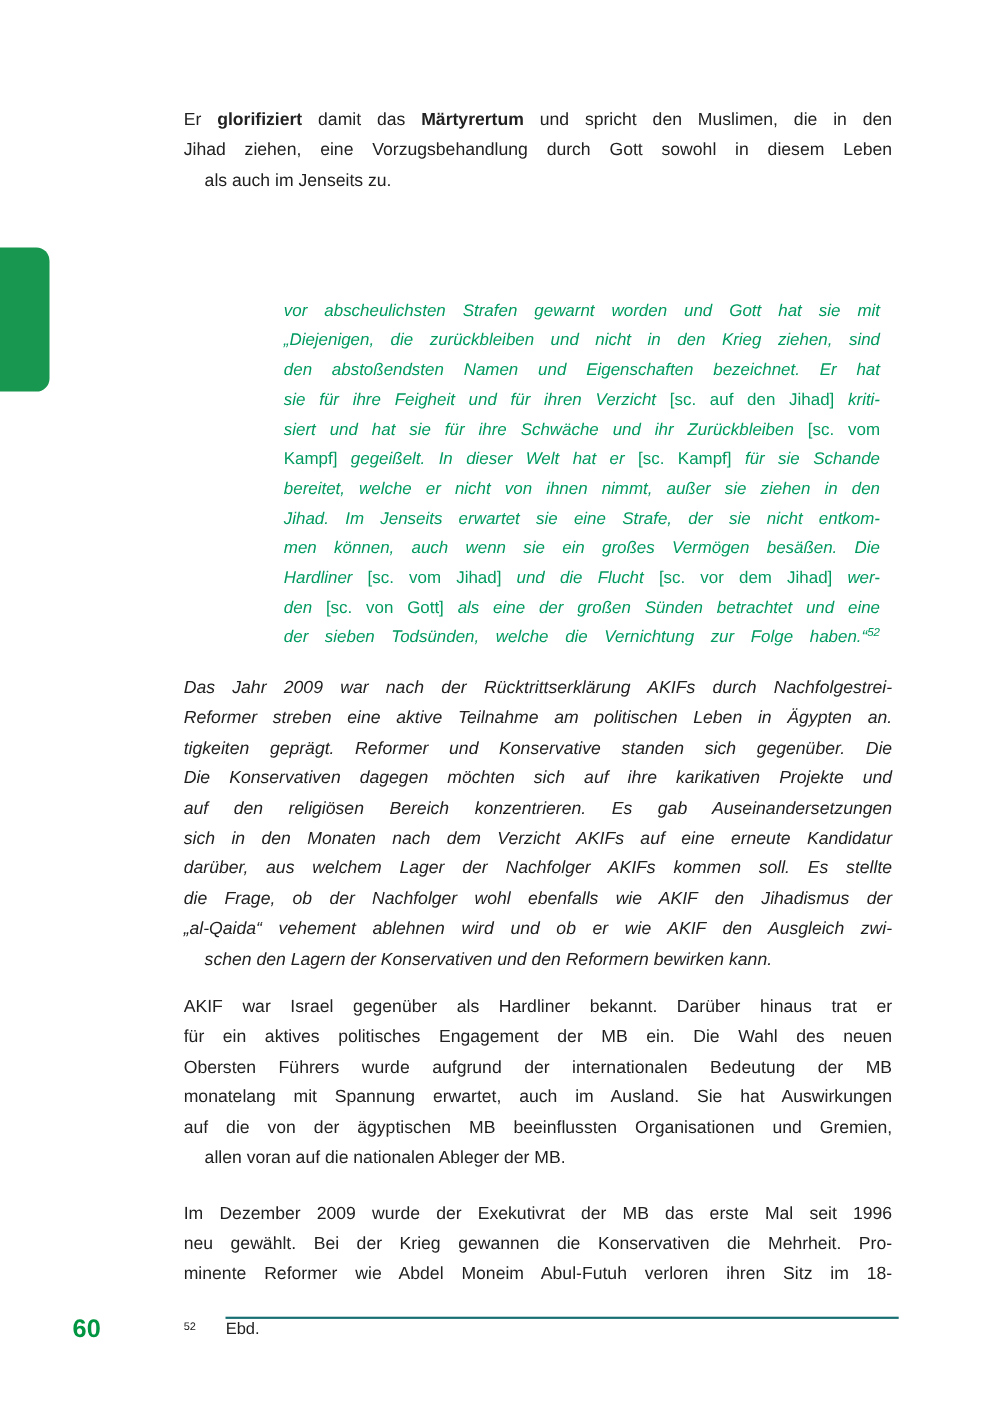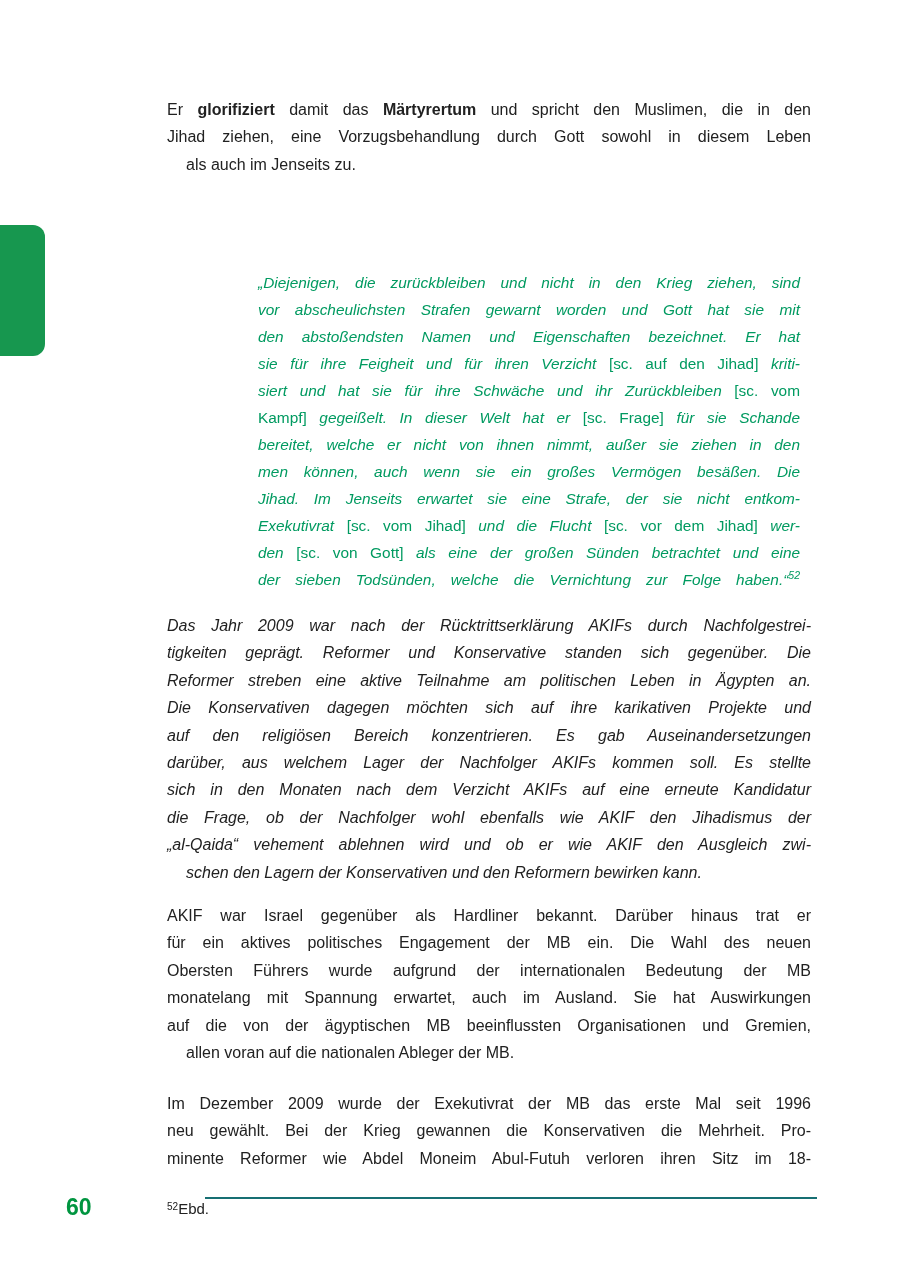--- a/index.html
+++ b/index.html
@@ -59,21 +59,21 @@
     position: absolute;
     left: 167px; top: 1200px;
     font-size: 15px;
     color: var(--body-text, #212121);
   }
   .fn-marker {
     font-size: 10px;
     vertical-align: top;
     position: relative; top: 1px;
   }
-  .fn-text { }
+  .fn-text { margin-left: 27px; }
   .page-number {
     position: absolute;
     left: 66px; top: 1194px;
     font-size: 23px;
     font-weight: 700;
     line-height: 1.2;
     color: var(--page-number-green, #009540);
   }
 </style>
 </head>
@@ -85,42 +85,42 @@
 
   <main class="content">
     <div class="para body-para" id="p1">
         <div class="tline"><span>Er </span><span class="seg-b">glorifiziert</span><span> damit das </span><span class="seg-b">Märtyrertum</span><span> und spricht den Muslimen, die in den</span></div>
         <div class="tline"><span>Jihad ziehen, eine Vorzugsbehandlung durch Gott sowohl in diesem Leben</span></div>
         <div class="tline last-left"><span>als auch im Jenseits zu.</span></div>
       </div>
 
 
     <blockquote class="para quote-para" id="quote">
+        <div class="tline"><span>vor abscheulichsten Strafen gewarnt worden und Gott hat sie mit</span></div>
         <div class="tline"><span>„Diejenigen, die zurückbleiben und nicht in den Krieg ziehen, sind</span></div>
-        <div class="tline"><span>vor abscheulichsten Strafen gewarnt worden und Gott hat sie mit</span></div>
         <div class="tline"><span>den abstoßendsten Namen und Eigenschaften bezeichnet. Er hat</span></div>
         <div class="tline"><span>sie für ihre Feigheit und für ihren Verzicht </span><span class="seg-r">[sc. auf den Jihad] </span><span>kriti-</span></div>
         <div class="tline"><span>siert und hat sie für ihre Schwäche und ihr Zurückbleiben </span><span class="seg-r">[sc. vom</span></div>
-        <div class="tline"><span class="seg-r">Kampf] </span><span>gegeißelt. In dieser Welt hat er </span><span class="seg-r">[sc. Frage] </span><span>für sie Schande</span></div>
+        <div class="tline"><span class="seg-r">Kampf] </span><span>gegeißelt. In dieser Welt hat er </span><span class="seg-r">[sc. Kampf] </span><span>für sie Schande</span></div>
         <div class="tline"><span>bereitet, welche er nicht von ihnen nimmt, außer sie ziehen in den</span></div>
+        <div class="tline"><span>Jihad. Im Jenseits erwartet sie eine Strafe, der sie nicht entkom-</span></div>
         <div class="tline"><span>men können, auch wenn sie ein großes Vermögen besäßen. Die</span></div>
-        <div class="tline"><span>Jihad. Im Jenseits erwartet sie eine Strafe, der sie nicht entkom-</span></div>
-        <div class="tline"><span>Exekutivrat </span><span class="seg-r">[sc. vom Jihad] </span><span>und die Flucht </span><span class="seg-r">[sc. vor dem Jihad] </span><span>wer-</span></div>
+        <div class="tline"><span>Hardliner </span><span class="seg-r">[sc. vom Jihad] </span><span>und die Flucht </span><span class="seg-r">[sc. vor dem Jihad] </span><span>wer-</span></div>
         <div class="tline"><span>den </span><span class="seg-r">[sc. von Gott] </span><span>als eine der großen Sünden betrachtet und eine</span></div>
         <div class="tline"><span>der sieben Todsünden, welche die Vernichtung zur Folge haben.“</span><span class="seg-sup">52</span></div>
       </blockquote>
 
     <div class="para body-para" id="p3">
         <div class="tline"><span>Das Jahr 2009 war nach der Rücktrittserklärung AKIFs durch Nachfolgestrei-</span></div>
+        <div class="tline"><span>Reformer streben eine aktive Teilnahme am politischen Leben in Ägypten an.</span></div>
         <div class="tline"><span>tigkeiten geprägt. Reformer und Konservative standen sich gegenüber. Die</span></div>
-        <div class="tline"><span>Reformer streben eine aktive Teilnahme am politischen Leben in Ägypten an.</span></div>
         <div class="tline"><span>Die Konservativen dagegen möchten sich auf ihre karikativen Projekte und</span></div>
         <div class="tline"><span>auf den religiösen Bereich konzentrieren. Es gab Auseinandersetzungen</span></div>
+        <div class="tline"><span>sich in den Monaten nach dem Verzicht AKIFs auf eine erneute Kandidatur</span></div>
         <div class="tline"><span>darüber, aus welchem Lager der Nachfolger AKIFs kommen soll. Es stellte</span></div>
-        <div class="tline"><span>sich in den Monaten nach dem Verzicht AKIFs auf eine erneute Kandidatur</span></div>
         <div class="tline"><span>die Frage, ob der Nachfolger wohl ebenfalls wie AKIF den Jihadismus der</span></div>
         <div class="tline"><span>„al-Qaida“ vehement ablehnen wird und ob er wie AKIF den Ausgleich zwi-</span></div>
         <div class="tline last-left"><span>schen den Lagern der Konservativen und den Reformern bewirken kann.</span></div>
       </div>
 
     <div class="para body-para" id="p4">
         <div class="tline"><span>AKIF war Israel gegenüber als Hardliner bekannt. Darüber hinaus trat er</span></div>
         <div class="tline"><span>für ein aktives politisches Engagement der MB ein. Die Wahl des neuen</span></div>
         <div class="tline"><span>Obersten Führers wurde aufgrund der internationalen Bedeutung der MB</span></div>
         <div class="tline"><span>monatelang mit Spannung erwartet, auch im Ausland. Sie hat Auswirkungen</span></div>

